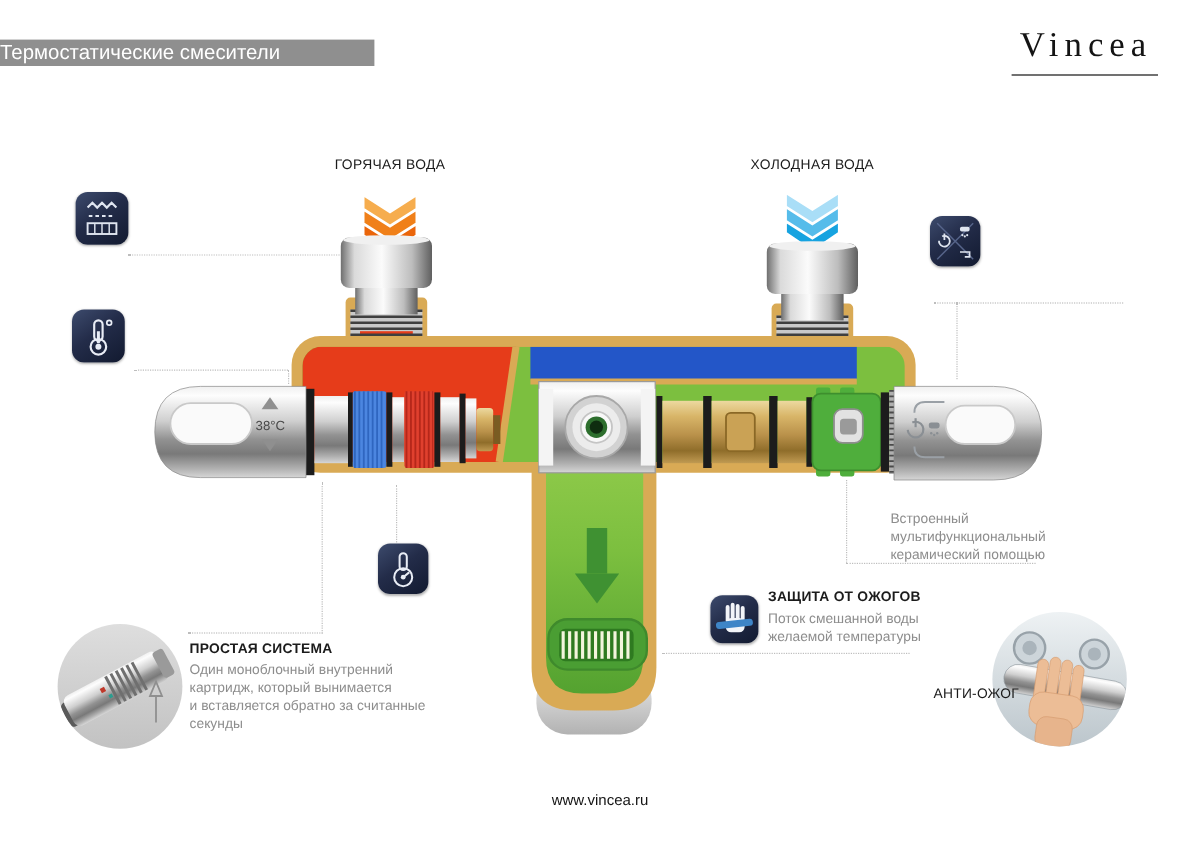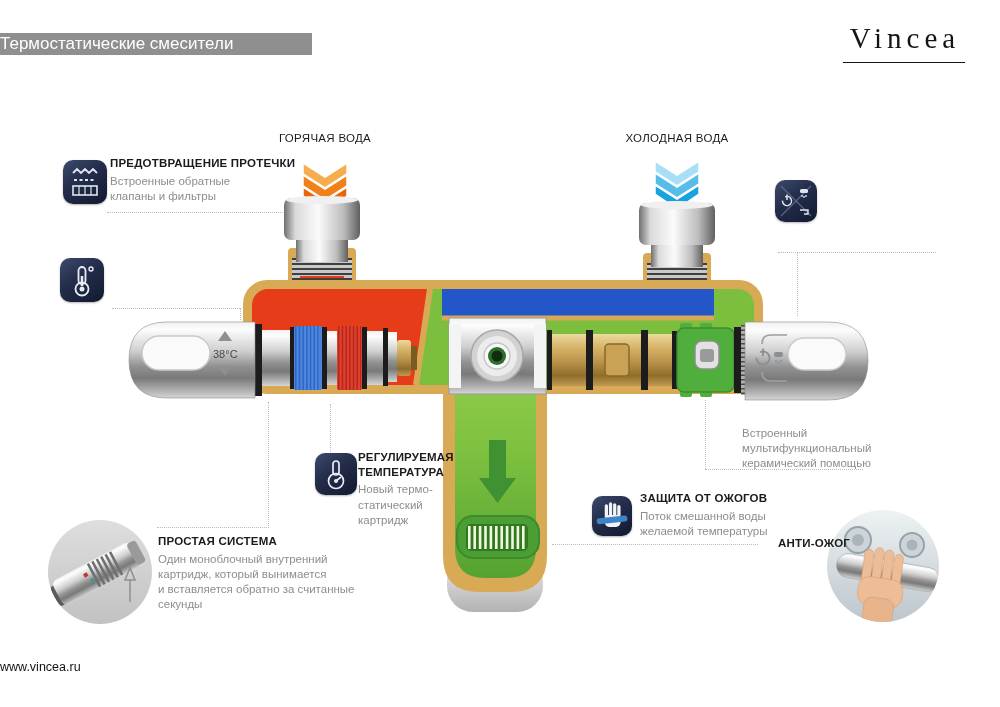--- a/index.html
+++ b/index.html
@@ -14,23 +14,23 @@
         width:140px;text-align:center;}
   .ann{position:absolute;}
   .ann-title{font-size:11.5px;font-weight:bold;color:#1b1b1b;letter-spacing:.2px;
         white-space:pre-line;line-height:1.28;}
   .ann-desc{font-size:11.5px;color:#8d8d8d;white-space:pre-line;line-height:1.32;margin-top:3px;}
   .icon-sq{position:absolute;border-radius:10px;
         background:linear-gradient(145deg,#3d4b6d 0%,#232c49 45%,#121a30 100%);
         box-shadow:0 1px 2px rgba(0,0,0,.3);display:flex;align-items:center;justify-content:center;}
   .dot-h{position:absolute;height:0;border-top:1.6px dotted #bdbdbd;}
   .dot-v{position:absolute;width:0;border-left:1.6px dotted #bdbdbd;}
-  .footer-url{position:absolute;left:0;top:660px;width:1000px;
+  .footer-url{position:absolute;left:0;top:660px;width:1000px;text-align:center;
         font-size:12.5px;color:#141414;}
-  .anti-label{position:absolute;font-size:11.5px;font-weight:bold;color:#1b1b1b;letter-spacing:.2px;}
+  .anti-label{position:absolute;font-size:11.5px;font-weight:normal;color:#1b1b1b;letter-spacing:.2px;margin-top:36px;}
   svg{display:block;}
 </style>
 </head>
 <body>
 
 <div class="page">
 
   <div class="header-bar">
     <span>Термостатические смесители</span>
   </div>
@@ -283,25 +283,20 @@
   <div class="icon-sq" style="left:63px;top:160px;width:44px;height:44px">
     <svg width="44" height="44" viewBox="0 0 44 44">
       <polyline points="10,13 14,9 18,13 22,9 26,13 30,9 34,13" fill="none" stroke="#dfe5f0" stroke-width="1.8"></polyline>
       <line x1="11" y1="20" x2="33" y2="20" stroke="#dfe5f0" stroke-width="1.8" stroke-dasharray="3,2.5"></line>
       <rect x="10" y="26" width="24" height="9" fill="none" stroke="#dfe5f0" stroke-width="1.6"></rect>
       <line x1="16" y1="26" x2="16" y2="35" stroke="#dfe5f0" stroke-width="1.2"></line>
       <line x1="22" y1="26" x2="22" y2="35" stroke="#dfe5f0" stroke-width="1.2"></line>
       <line x1="28" y1="26" x2="28" y2="35" stroke="#dfe5f0" stroke-width="1.2"></line>
     </svg>
   </div>
-  <div class="ann" style="left:110px;top:156px;width:210px">
-    <div class="ann-title">ПРЕДОТВРАЩЕНИЕ ПРОТЕЧКИ</div>
-    <div class="ann-desc">Встроенные обратные
-клапаны и фильтры</div>
-  </div>
 
   <div class="icon-sq" style="left:60px;top:258px;width:44px;height:44px">
     <svg width="44" height="44" viewBox="0 0 44 44">
       <rect x="18.5" y="9" width="7" height="17" rx="3.5" fill="none" stroke="#e8ecf5" stroke-width="1.8"></rect>
       <circle cx="22" cy="31" r="6.5" fill="none" stroke="#e8ecf5" stroke-width="1.8"></circle>
       <line x1="22" y1="18" x2="22" y2="28" stroke="#e8ecf5" stroke-width="2.5"></line>
       <circle cx="22" cy="31" r="2.5" fill="#e8ecf5"></circle>
       <circle cx="31" cy="11" r="2" fill="none" stroke="#e8ecf5" stroke-width="1.4"></circle>
     </svg>
   </div>
@@ -314,27 +309,20 @@
 секунды</div>
   </div>
 
   <div class="icon-sq" style="left:315px;top:453px;width:42px;height:42px">
     <svg width="42" height="42" viewBox="0 0 42 42">
       <rect x="18" y="8" width="6" height="14" rx="3" fill="none" stroke="#e8ecf5" stroke-width="1.7"></rect>
       <circle cx="21" cy="28" r="7.5" fill="none" stroke="#e8ecf5" stroke-width="1.7"></circle>
       <line x1="21" y1="28" x2="26" y2="24" stroke="#e8ecf5" stroke-width="1.7"></line>
       <circle cx="21" cy="28" r="2" fill="#e8ecf5"></circle>
     </svg>
-  </div>
-  <div class="ann" style="left:358px;top:450px;width:130px">
-    <div class="ann-title">РЕГУЛИРУЕМАЯ
-ТЕМПЕРАТУРА</div>
-    <div class="ann-desc">Новый термо-
-статический
-картридж</div>
   </div>
 
   <div class="icon-sq" style="left:775px;top:180px;width:42px;height:42px">
     <svg width="42" height="42" viewBox="0 0 42 42">
       <line x1="6" y1="6" x2="36" y2="36" stroke="#56648a" stroke-width="1.2"></line>
       <line x1="36" y1="6" x2="6" y2="36" stroke="#56648a" stroke-width="1.2"></line>
       <circle cx="12" cy="21" r="4.5" fill="none" stroke="#dfe5f0" stroke-width="1.5" stroke-dasharray="23 5" transform="rotate(-115 12 21)"></circle>
       <line x1="12" y1="14.5" x2="12" y2="20" stroke="#dfe5f0" stroke-width="1.5"></line>
       <rect x="25" y="9" width="8" height="4" rx="1.5" fill="#dfe5f0"></rect>
       <circle cx="27" cy="16" r=".9" fill="#dfe5f0"></circle>

